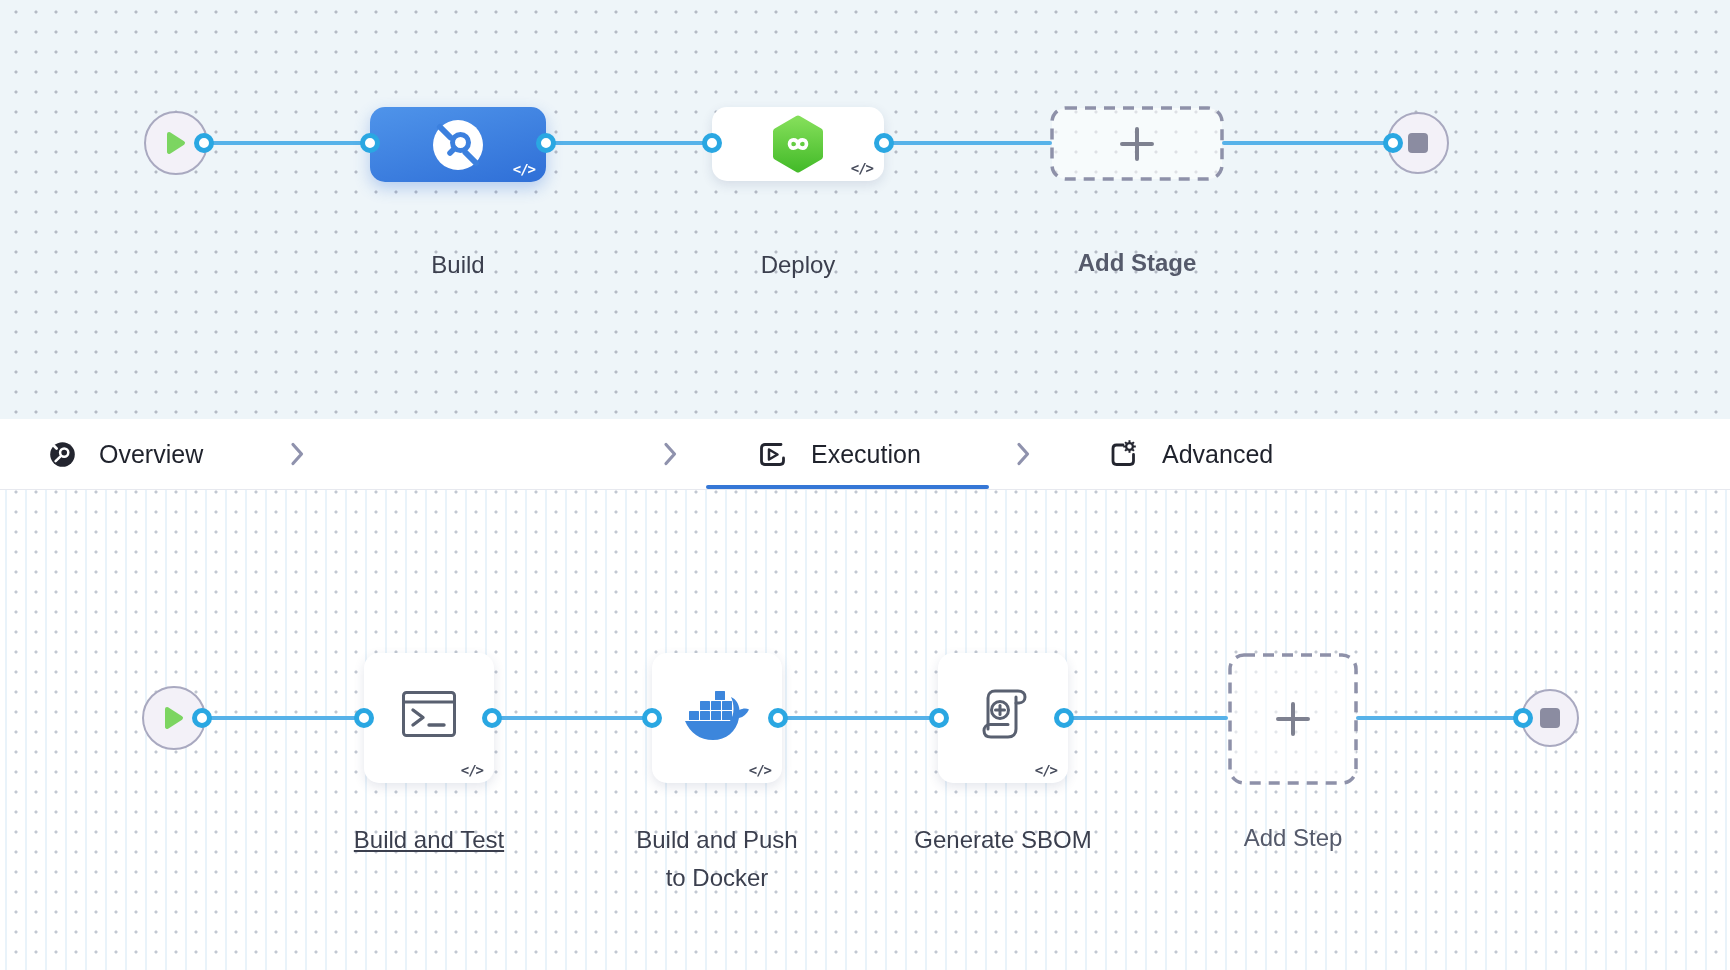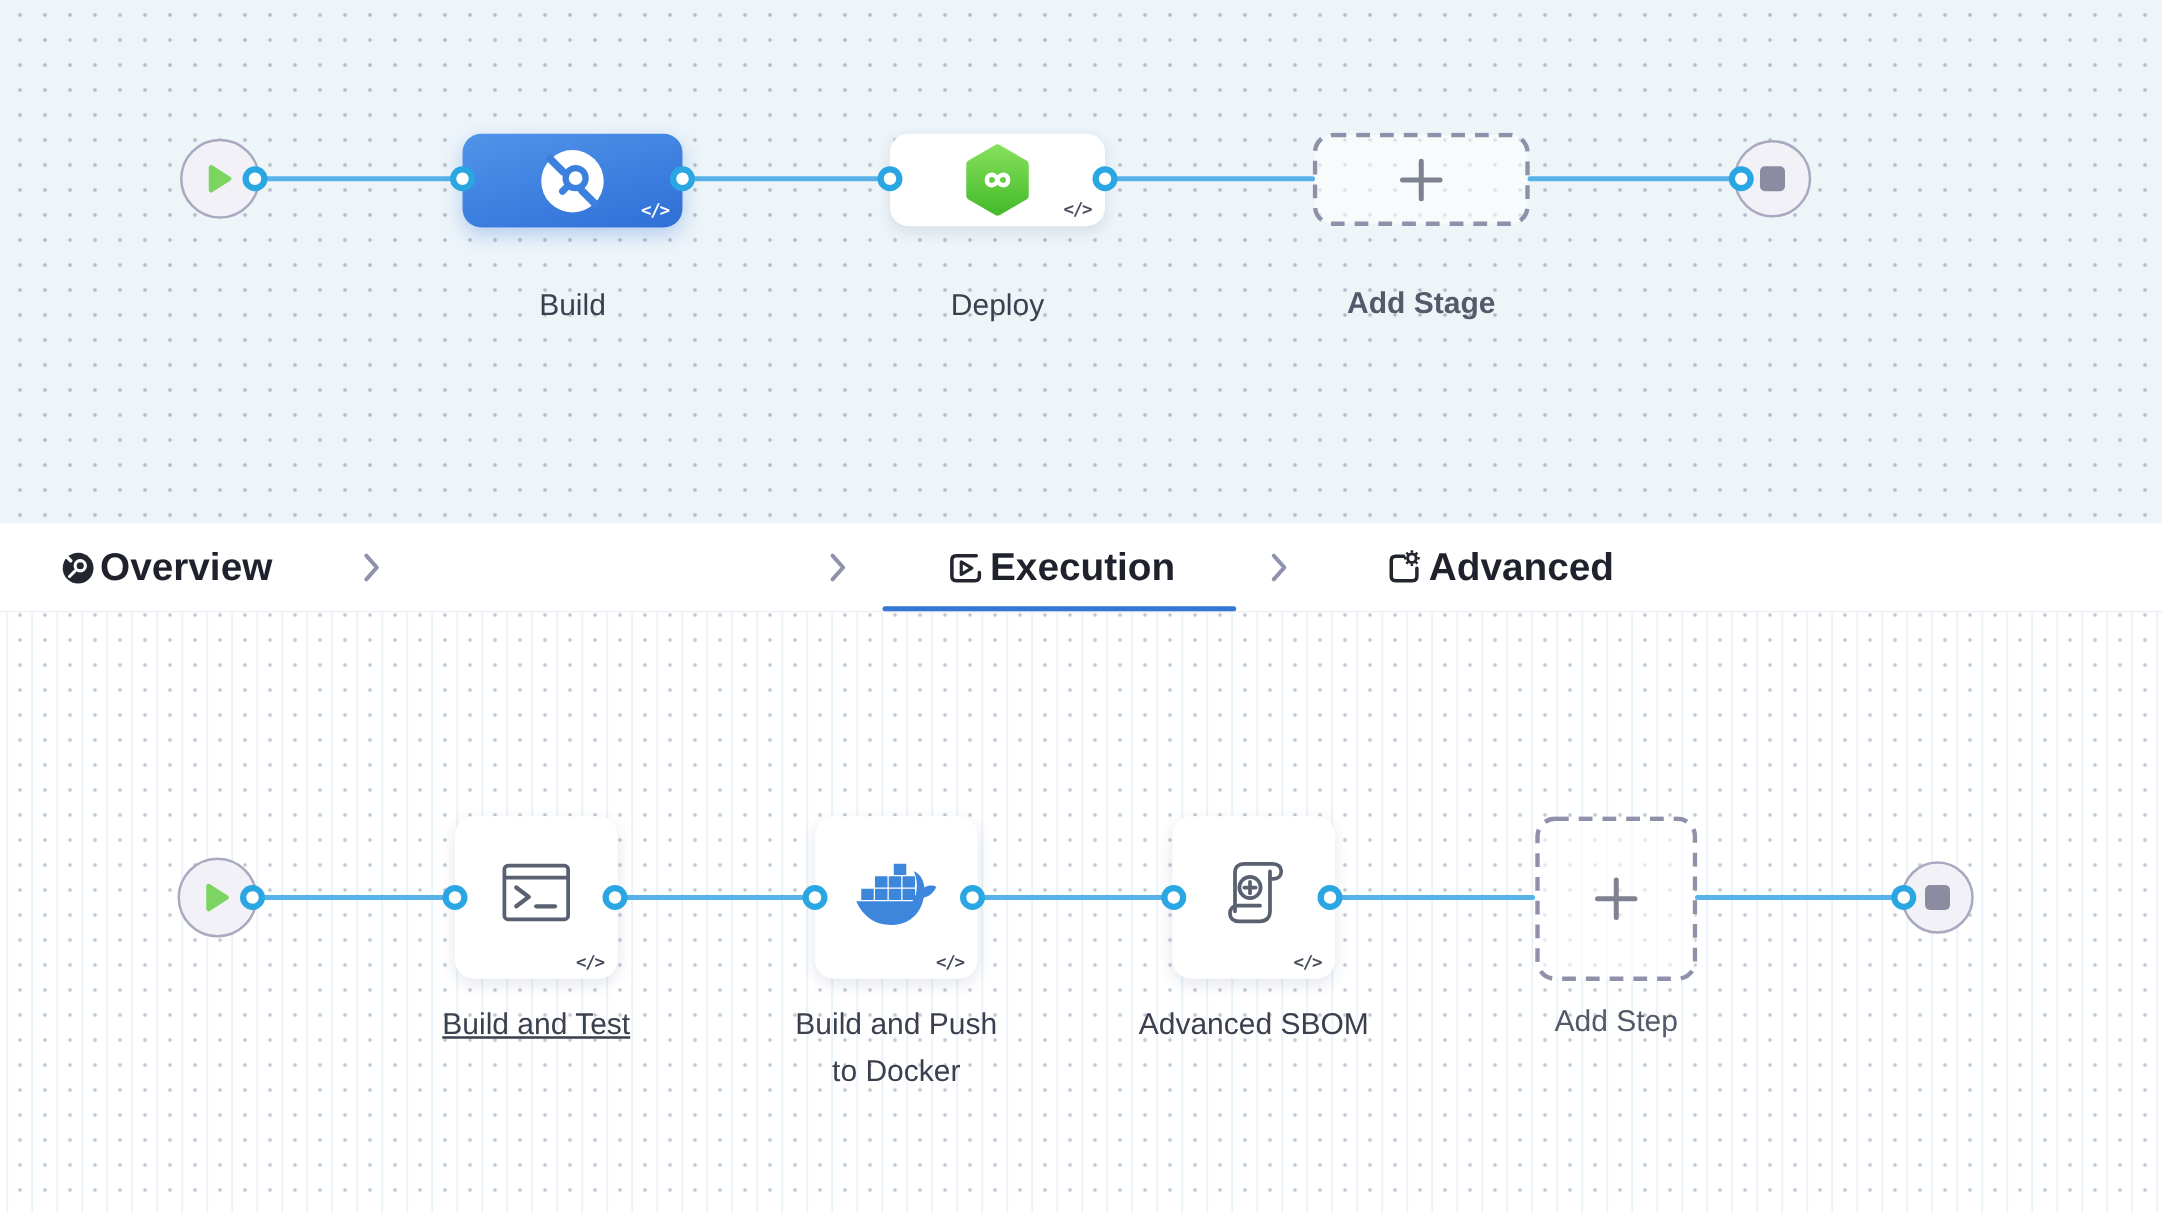--- a/index.html
+++ b/index.html
@@ -23,21 +23,21 @@
     background-size:20px 20px, 20px 20px; background-position:6px 12px, 5px 0;
   }
 
   
   .tabbar {
     position:absolute; left:0; top:419px; width:1730px; height:71px;
     background:#ffffff; border-bottom:1px solid #e7e9ef;
   }
   .tab {
     position:absolute; top:0; height:70px; display:flex; align-items:center;
-    gap:4px; font-size:31px; font-weight:700; color:#1f222c; cursor:pointer;
+    gap:23px; font-size:25px; font-weight:400; color:#1f222c; cursor:pointer;
     white-space:nowrap;
   }
   .tab .ticon { display:flex; align-items:center; }
   .tab-underline {
     position:absolute; top:66px; left:706px; width:283px; height:4px;
     background:#3577d6; border-radius:2px;
   }
   .tab-sep { position:absolute; top:22px; display:flex; }
 
   
@@ -75,21 +75,21 @@
     font-family:"DejaVu Sans Mono", monospace; font-size:14px; font-weight:bold;
     letter-spacing:-1px;
   }
   .code-badge.light { color:#ffffff; }
   .code-badge.dark { color:#474c5c; }
   .plus-mark { position:relative; z-index:2; display:flex; }
 
   
   .node-label {
     position:absolute; text-align:center; font-size:24px; line-height:38px;
-    color:#3b3f4e; z-index:2;
+    color:#3b3f4e; z-index:2;margin-top:20px;
   }
   .node-label.add { color:#555a6b; }
 </style>
 </head>
 <body>
 
 <div class="stage-wrap">
 
   <div class="canvas-top">
 
@@ -282,21 +282,21 @@
         <g fill="none" stroke="#596070" stroke-width="3" stroke-linecap="round" stroke-linejoin="round">
           <path d="M42 12 V44 C42 49 39 52 34 52 H17 C12.5 52 10 49.5 10 45.5 C10 42 12.5 39.5 16 39.5 H34"></path>
           <path d="M14 44 V13 C14 8.5 17 6 21 6 H44 C48.5 6 51 8.5 51 12 C51 15.5 48.5 18 45 18 H42"></path>
           <circle cx="26" cy="25" r="8.5"></circle>
           <line x1="26" y1="20.5" x2="26" y2="29.5"></line>
           <line x1="21.5" y1="25" x2="30.5" y2="25"></line>
         </g>
       </svg>
       <span class="code-badge dark">&lt;/&gt;</span>
     </div>
-    <div class="node-label" style="left:883px; top:311px; width:240px;">Advanced SBOM</div>
+    <div class="node-label" style="left:883px; top:311px; width:240px;">Generate SBOM</div>
 
     <div class="card card-add" style="left:1228px; top:163px; width:130px; height:132px;">
       <svg class="dashbox" width="130" height="132">
         <rect x="2" y="2" width="126" height="128" rx="14" fill="rgba(255,255,255,0.55)" stroke="#8e91a9" stroke-width="3.5" stroke-dasharray="11 8"></rect>
       </svg>
       <svg class="plus-mark" width="40" height="40" viewBox="0 0 40 40">
         <path d="M20 5 V35 M5 20 H35" stroke="#7e8190" stroke-width="4" stroke-linecap="round" fill="none"></path>
       </svg>
     </div>
     <div class="node-label add" style="left:1173px; top:309px; width:240px;">Add Step</div>

